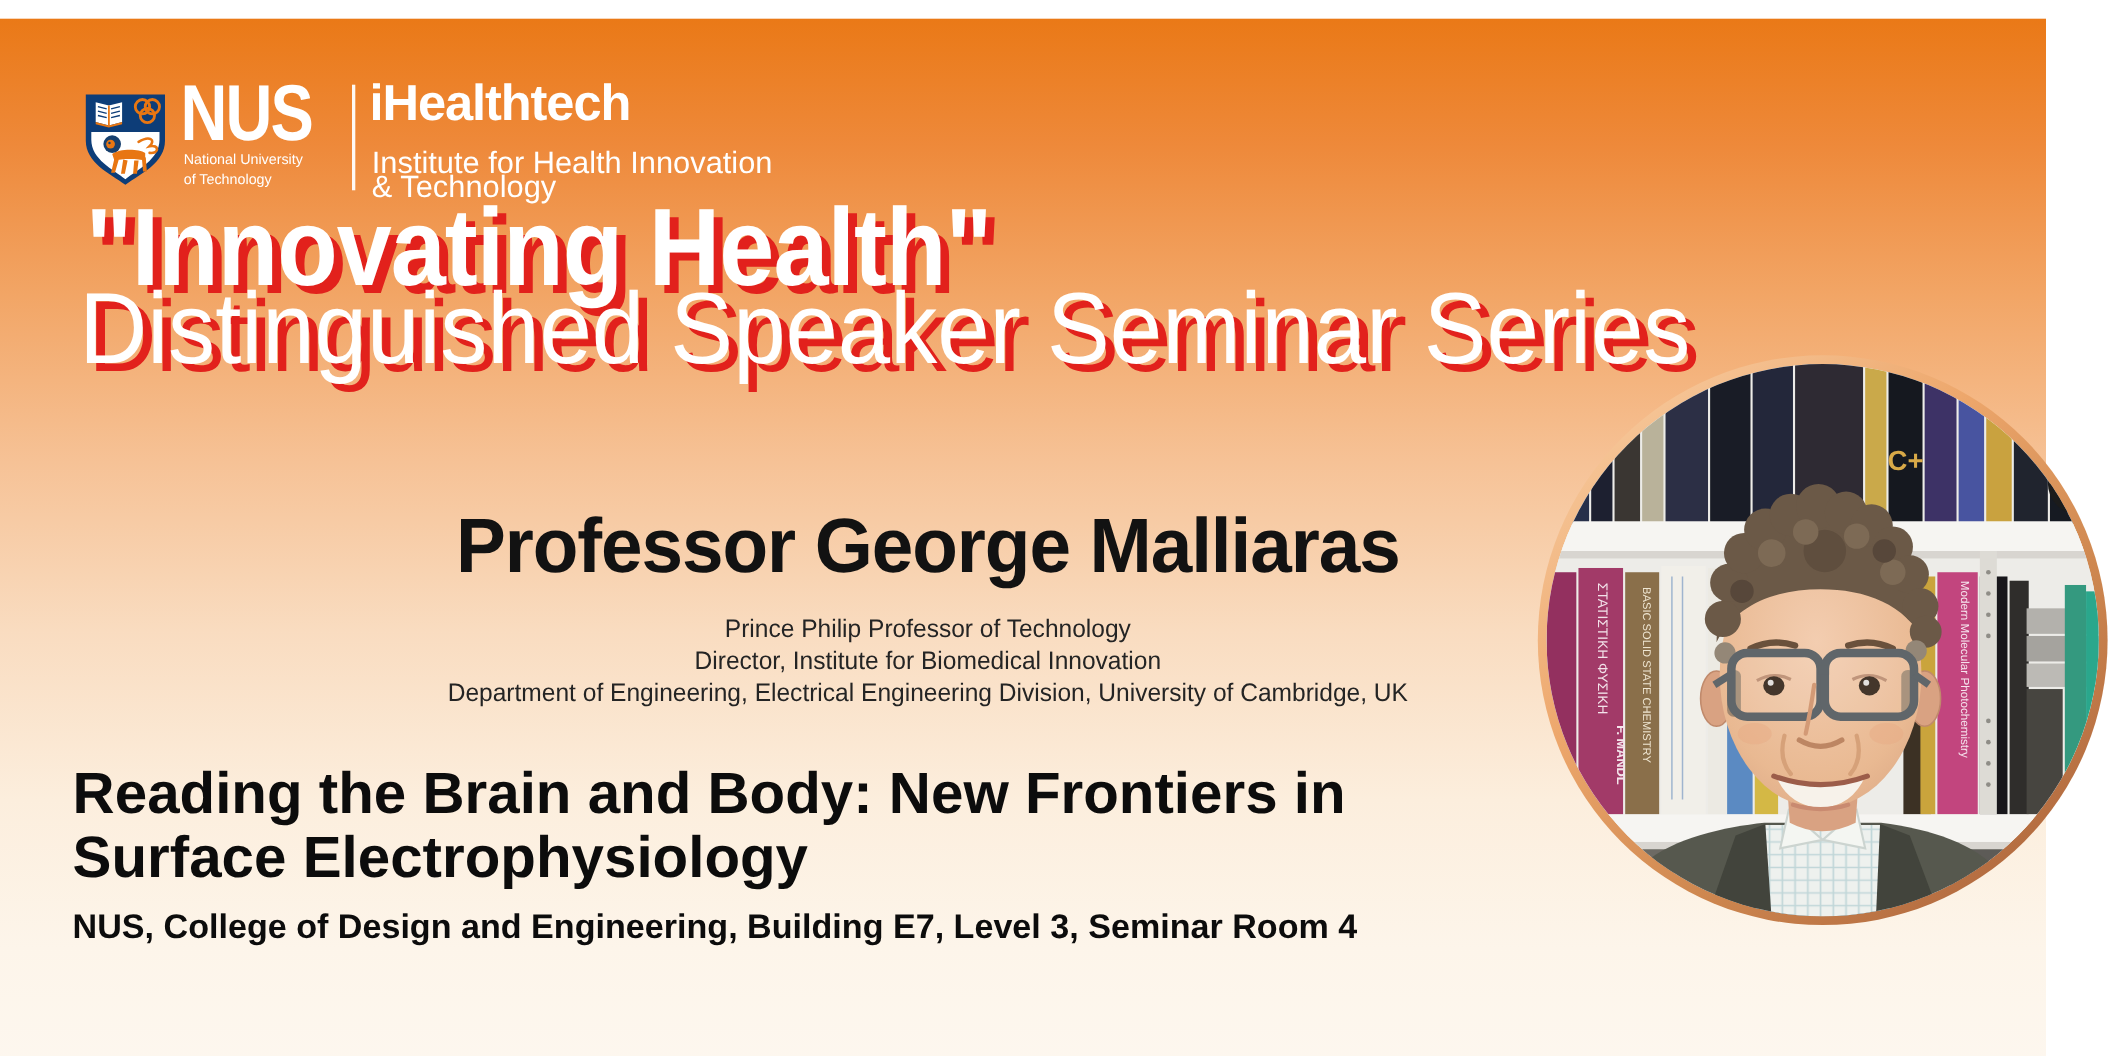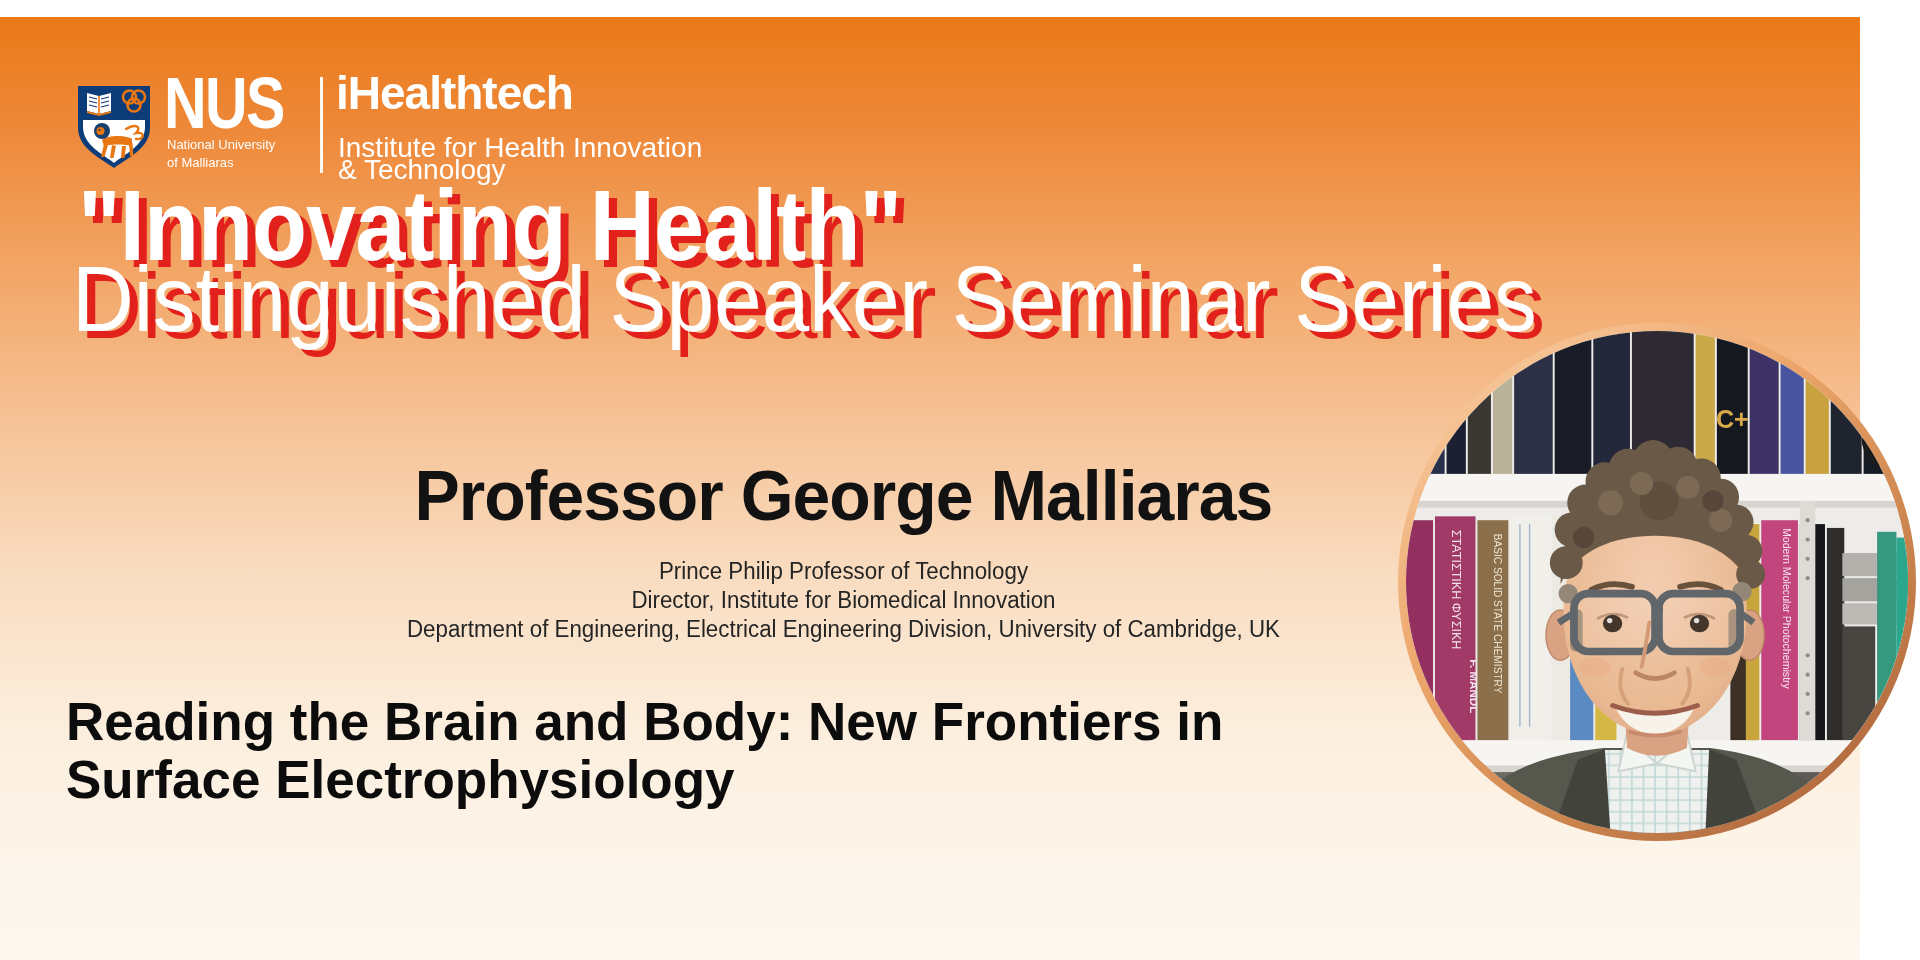--- a/index.html
+++ b/index.html
@@ -86,21 +86,21 @@
         <path d="M30 62 L27 75 L30.5 75 L34 63 Z M38 63 L36 76 L39.5 76 L42 64 Z M48 64 L47 76 L50.5 76 L52 64 Z M55 62 L56 74 L59.5 74 L58.5 61 Z" fill="#e87612"></path>
         <path d="M31 57 L23 49 L26 46 L34 54 Z" fill="#e87612"></path>
         <circle cx="28" cy="49" r="8" fill="#17406e"></circle>
         <circle cx="26.5" cy="49" r="4" fill="#e87612"></circle>
         <circle cx="25.5" cy="48" r="1.1" fill="#17406e"></circle>
       </g>
     </svg>
     <div class="nus-word">NUS</div>
     <div class="nus-sub">
       <div>National University</div>
-      <div>of Malliaras</div>
+      <div>of Technology</div>
     </div>
     <div class="brand-divider"></div>
     <div class="inst-name">iHealthtech</div>
     <div class="inst-sub">
       <div>Institute for Health Innovation</div>
       <div>&amp; Technology</div>
     </div>
   </div>
 
   <div class="series-line series-line1">"Innovating Health"</div>
@@ -112,20 +112,21 @@
       <div class="speaker-title">Prince Philip Professor of Technology</div>
       <div class="speaker-title">Director, Institute for Biomedical Innovation</div>
       <div class="speaker-title">Department of Engineering, Electrical Engineering Division, University of Cambridge, UK</div>
     </div>
   </div>
 
   <div class="talk-block">
     <div class="talk-title">Reading the Brain and Body: New Frontiers in</div>
     <div class="talk-title">Surface Electrophysiology</div>
     <div class="talk-when-where">
+      <div class="talk-venue">NUS, College of Design and Engineering, Building E7, Level 3, Seminar Room 4</div>
     </div>
   </div>
 
   <div class="photo-ring">
     <div class="photo-inner">
       <svg viewBox="0 0 520 520" aria-hidden="true">
         <defs>
           <radialGradient id="skinG" cx="48%" cy="38%" r="75%">
             <stop offset="0%" stop-color="#f3cdb0"></stop>
             <stop offset="70%" stop-color="#e9b992"></stop>

